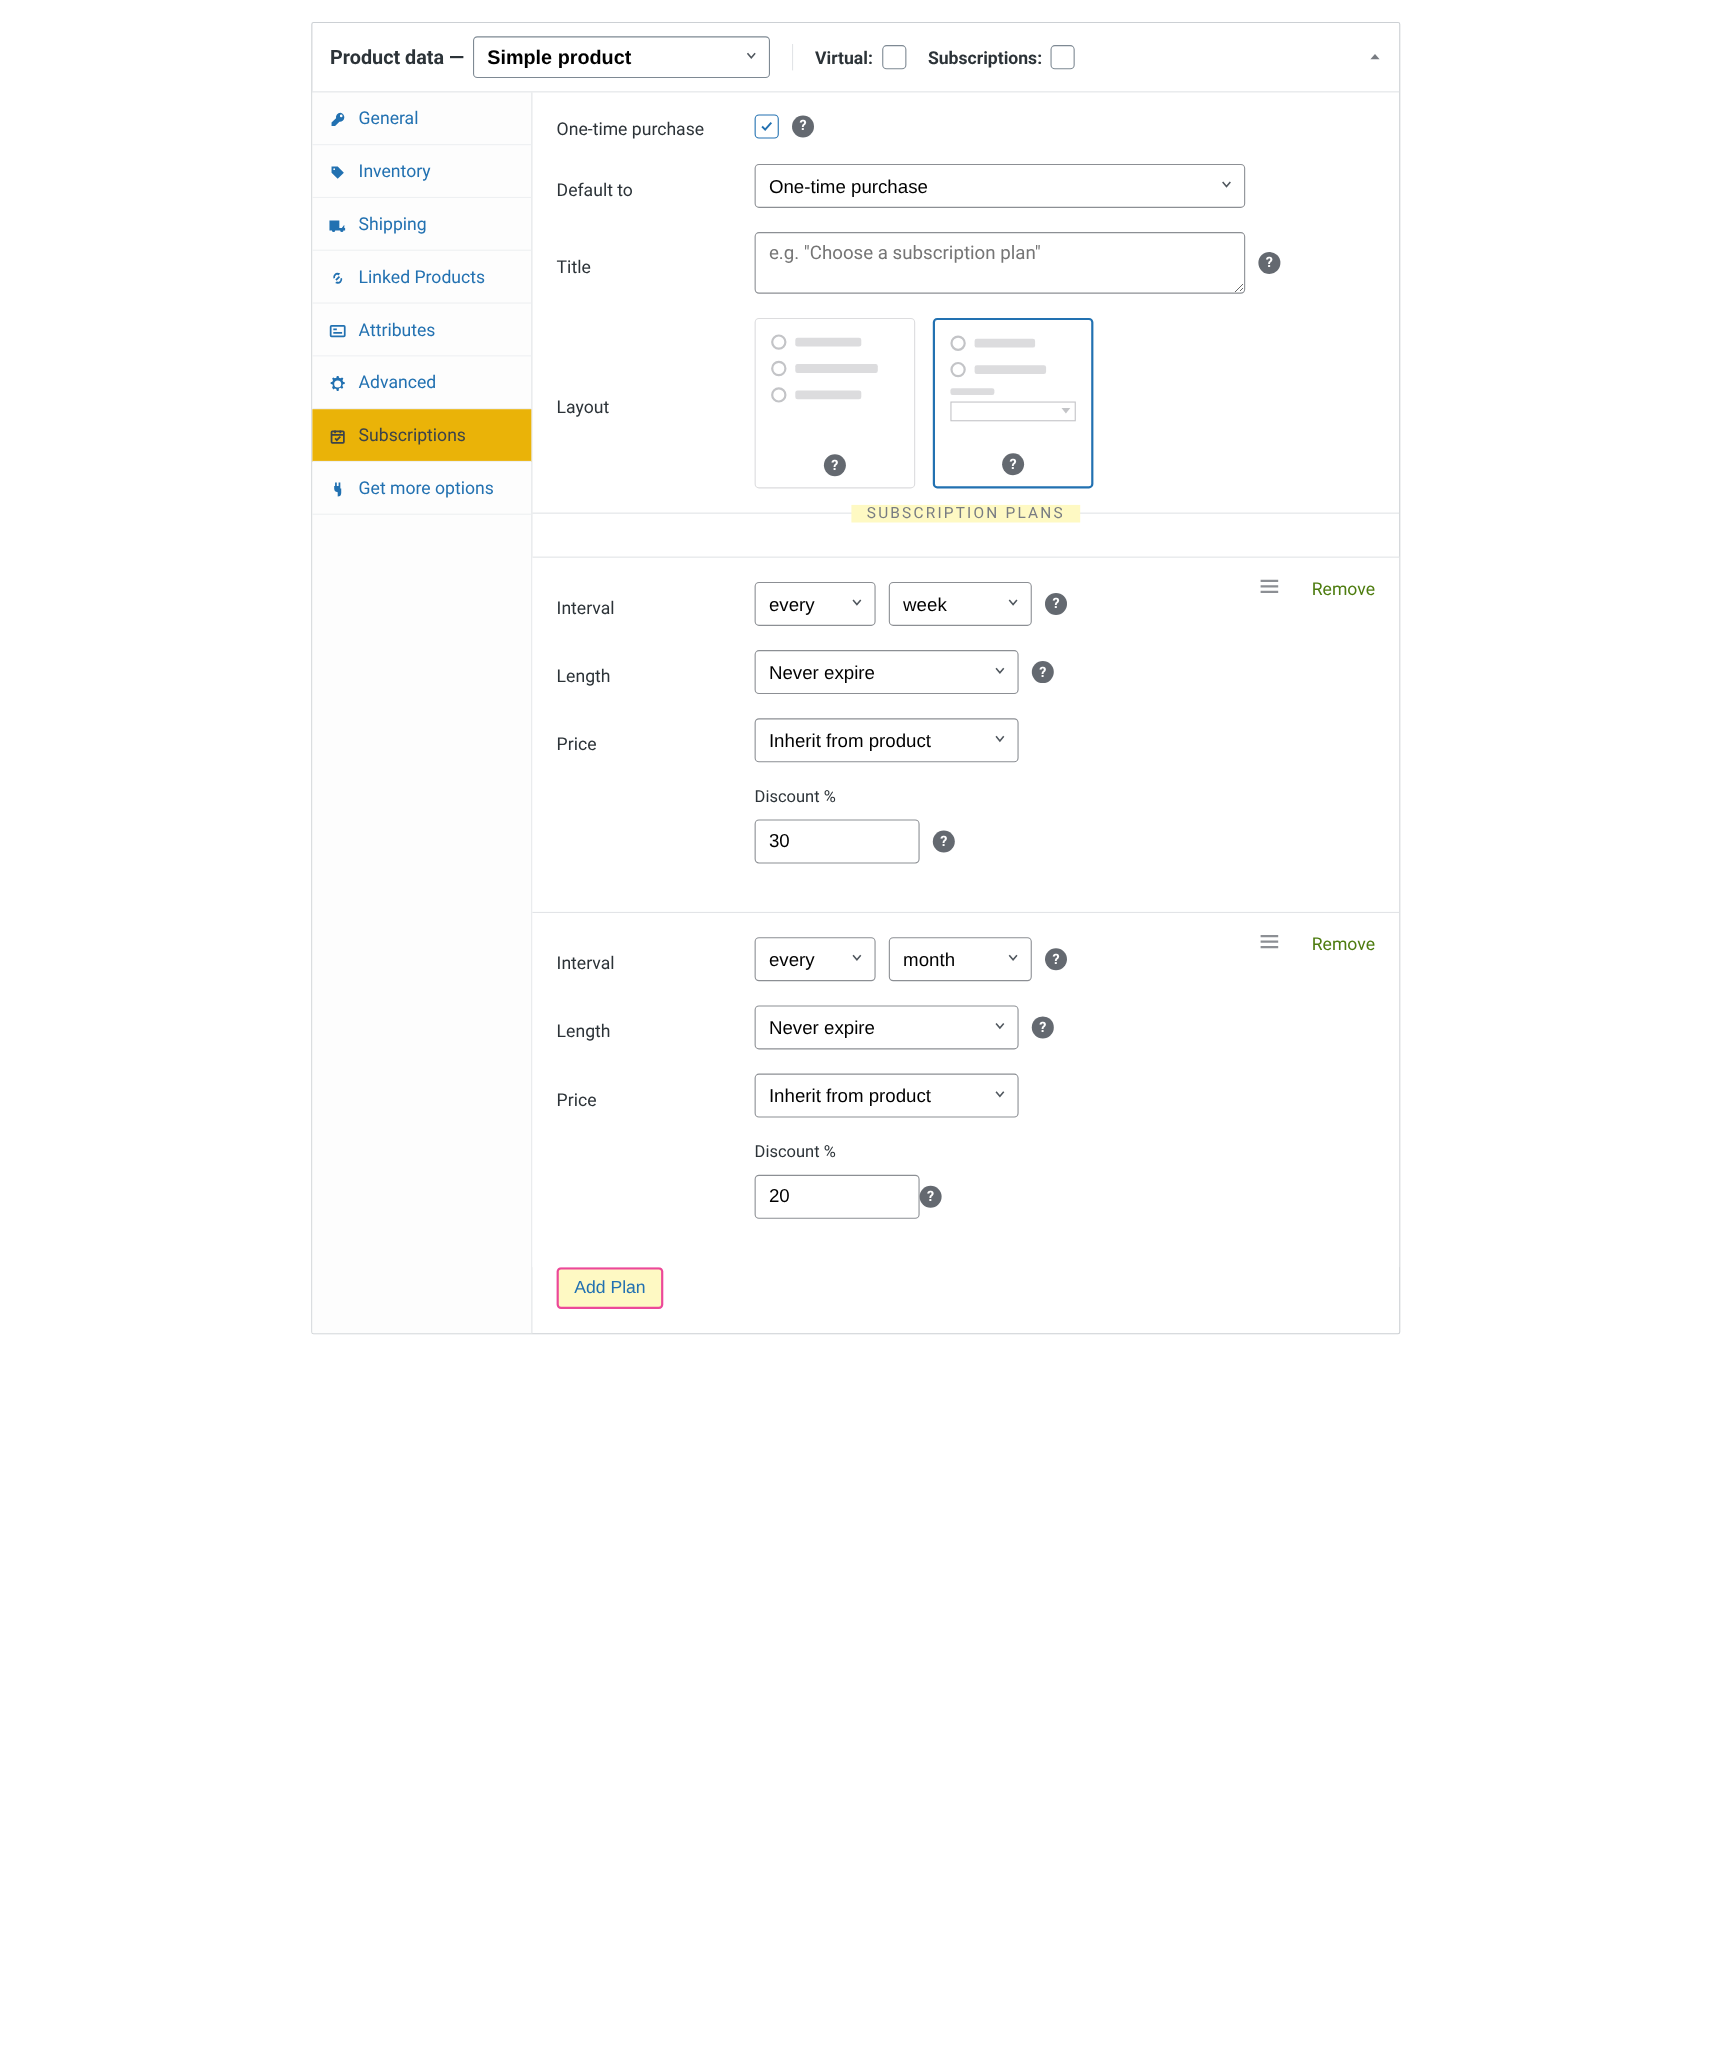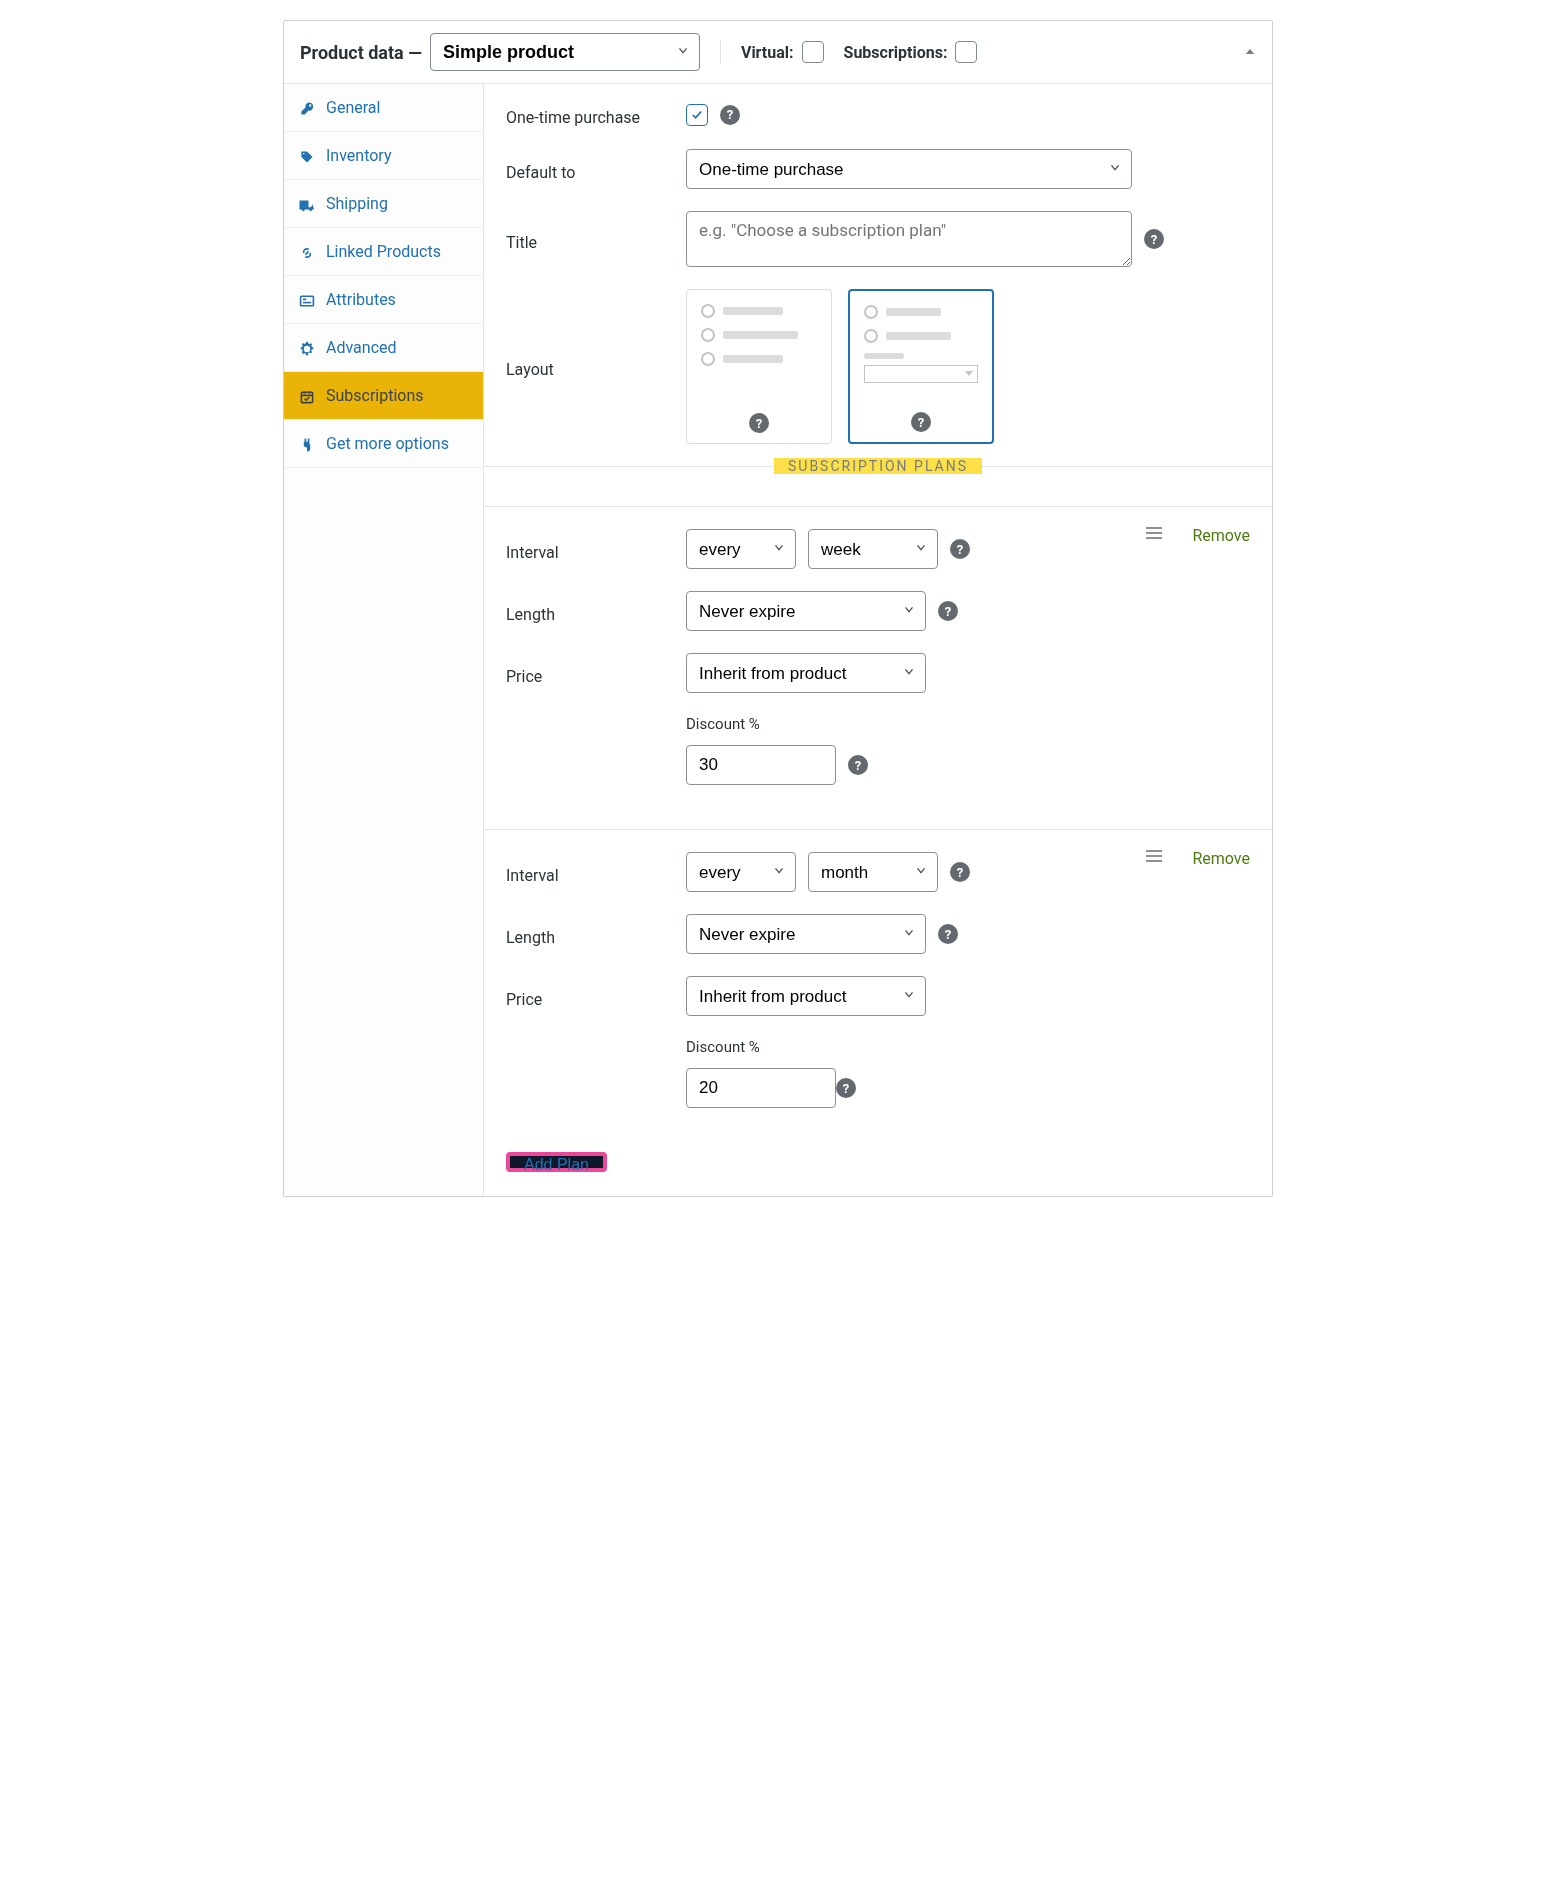--- a/index.html
+++ b/index.html
@@ -79,40 +79,40 @@
     display: flex; flex-direction: column; justify-content: space-between;
   }
   .layout-card.selected { border: 2px solid #2271b1; }
   .layout-card .card-help {
     align-self: center;
   }
   .divider-label {
     border-top: 1px solid #e2e4e7; margin: 20px -22px; position: relative; text-align: center;
   }
   .divider-label span {
-    position: relative; top: -11px; background: #fde047; padding: 0 14px;
+    position: relative; top: -11px; background: #fef9c3; padding: 0 14px;
     letter-spacing: 2px; font-size: 14px; color: #787c82;
   }
   .plan-block {
     border-top: 1px solid #e2e4e7; margin: 0 -22px; padding: 22px;
     position: relative; background: #fff;
   }
   .plan-actions {
     position: absolute; right: 22px; top: 18px; display: flex; align-items: center; gap: 16px;
   }
   .drag-icon { color: #8c8f94; cursor: grab; }
   .remove-link { color: #4d7c0f; cursor: pointer; font-size: 16px; margin-left: 12px; }
   .input-control {
     height: 40px; width: 150px; border: 1px solid #8c8f94; border-radius: 4px;
     padding: 0 12px; font-size: 17px;
   }
   .sub-label { font-size: 15px; margin-bottom: 6px; color: #2c3338; }
   .add-plan-btn {
-    height: 20px; padding: 0 14px; border: 4px solid #ec4899; border-radius: 4px;
-    background: #0f172a; color: #2271b1; font-size: 16px; cursor: pointer;
+    height: 38px; padding: 0 14px; border: 2px solid #ec4899; border-radius: 4px;
+    background: #fef9c3; color: #2271b1; font-size: 16px; cursor: pointer;
   }
   .skel-row { display: flex; align-items: center; gap: 8px; margin-bottom: 10px; }
   .skel-radio { width: 14px; height: 14px; border: 2px solid #c3c4c7; border-radius: 50%; }
   .skel-bar { height: 8px; background: #dcdcde; border-radius: 2px; }
   .skel-select {
     height: 18px; border: 1px solid #c3c4c7; width: 100%; position: relative;
   }
   .skel-select::after {
     content: ""; position: absolute; right: 4px; top: 5px;
     border-left: 4px solid transparent; border-right: 4px solid transparent;

